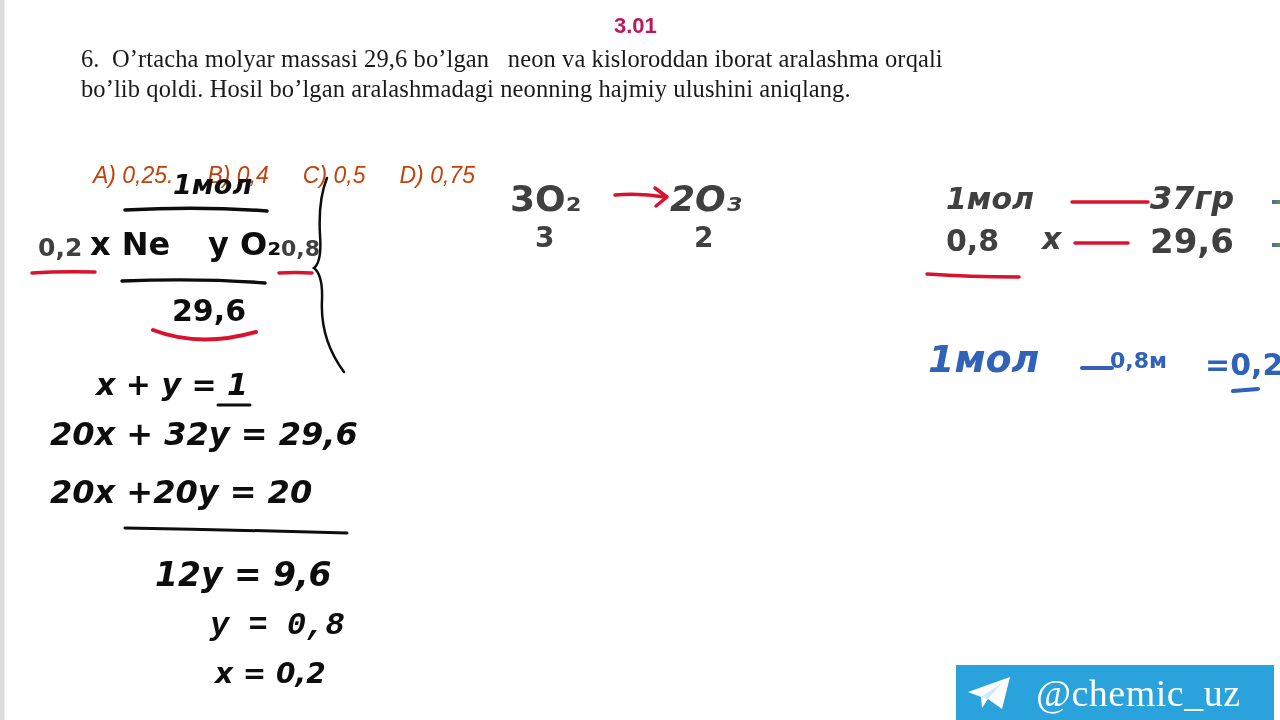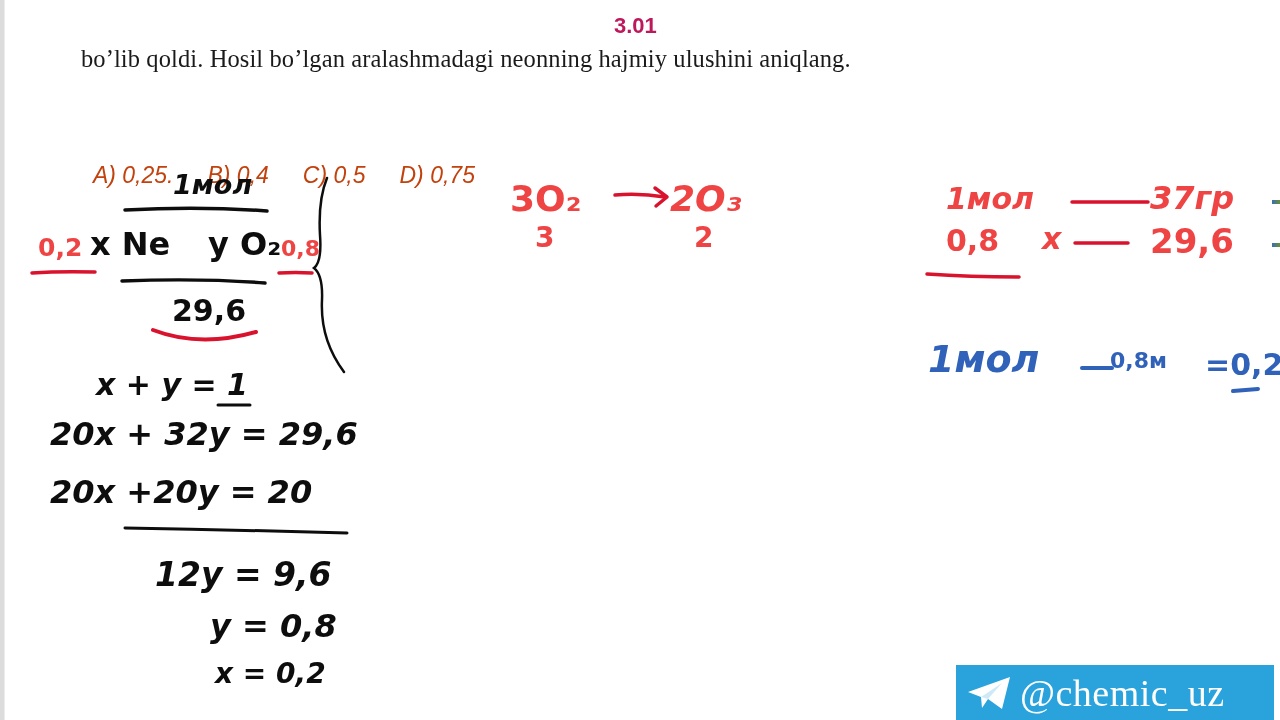--- a/index.html
+++ b/index.html
@@ -28,48 +28,49 @@
       font-size:23px; color:#c2410c; white-space:pre;
     }
     .options span { margin-right:34px; }
 
     .hw {
       position:absolute; white-space:nowrap;
       font-family:"DejaVu Sans", sans-serif; font-weight:bold;
       line-height:1;
     }
     .black { color:#0d0d0d; }
-    .red { color:#ef4444; }
+    .red { color:#404040; }
     .blue { color:#2f62b8; }
     .hw.italic { font-style:italic; }
 
     svg.ink { position:absolute; left:0; top:0; width:1280px; height:720px; pointer-events:none; }
 
     .telegram-badge {
       position:absolute; left:956px; top:665px; width:318px; height:55px;
       background:#2aa3dc; display:flex; align-items:center;
     }
     .telegram-badge .tg-icon { width:46px; height:36px; margin-left:10px; }
     .telegram-badge .handle {
       font-family:"Liberation Serif", serif; font-size:38px; color:#ffffff;
-      margin-left:8px; letter-spacing:0.5px;
+      margin-left:24px; letter-spacing:0.5px;
     }
     .right-clip {
       position:absolute; left:1272px; width:8px; height:4px;
       background:linear-gradient(90deg,#3a6fb0,#6a8f3a);
     }
   </style>
 </head>
 <body>
 
 <div class="left-edge"></div>
 
 <div class="page-number">3.01</div>
 
 <div class="question">
+  <span class="line">6.  O’rtacha molyar massasi 29,6 bo’lgan   neon va kisloroddan iborat aralashma orqali</span>
   <span class="line">bo’lib qoldi. Hosil bo’lgan aralashmadagi neonning hajmiy ulushini aniqlang.</span>
 </div>
 
 <div class="options">
   <span>A) 0,25.</span><span>B) 0,4</span><span>C) 0,5</span><span>D) 0,75</span>
 </div>
 
 <svg class="ink" viewBox="0 0 1280 720">
 
   <path d="M125 210 Q200 206 267 211" stroke="#0d0d0d" stroke-width="3.5" fill="none" stroke-linecap="round"></path>
@@ -100,21 +101,21 @@
 <div class="hw red" style="left:38px;top:235px;font-size:25px;">0,2</div>
 <div class="hw black" style="left:90px;top:228px;font-size:32px;">x Ne</div>
 <div class="hw black" style="left:208px;top:228px;font-size:32px;">y O₂</div>
 <div class="hw red" style="left:281px;top:238px;font-size:22px;">0,8</div>
 <div class="hw black" style="left:172px;top:296px;font-size:30px;">29,6</div>
 
 <div class="hw black italic" style="left:96px;top:370px;font-size:30px;text-align:right;">x + y = 1</div>
 <div class="hw black italic" style="left:50px;top:418px;font-size:32px;">20x + 32y = 29,6</div>
 <div class="hw black italic" style="left:50px;top:476px;font-size:32px;">20x +20y = 20</div>
 <div class="hw black italic" style="left:155px;top:558px;font-size:33px;">12y = 9,6</div>
-<div class="hw black italic" style="left:210px;top:610px;font-size:32px;">y = 0,8</div>
+<div class="hw black italic" style="left:210px;top:610px;font-size:32px;font-family:Liberation Mono, monospace;">y = 0,8</div>
 <div class="hw black italic" style="left:215px;top:660px;font-size:28px;">x = 0,2</div>
 
 <div class="hw red" style="left:510px;top:181px;font-size:36px;">3O₂</div>
 <div class="hw red" style="left:535px;top:224px;font-size:28px;">3</div>
 <div class="hw red" style="left:670px;top:181px;font-size:36px;font-style:italic;">2O₃</div>
 <div class="hw red" style="left:694px;top:224px;font-size:28px;">2</div>
 
 <div class="hw red italic" style="left:946px;top:184px;font-size:30px;">1мол</div>
 <div class="hw red italic" style="left:1150px;top:182px;font-size:32px;">37гр</div>
 <div class="hw red" style="left:946px;top:226px;font-size:30px;">0,8</div>

